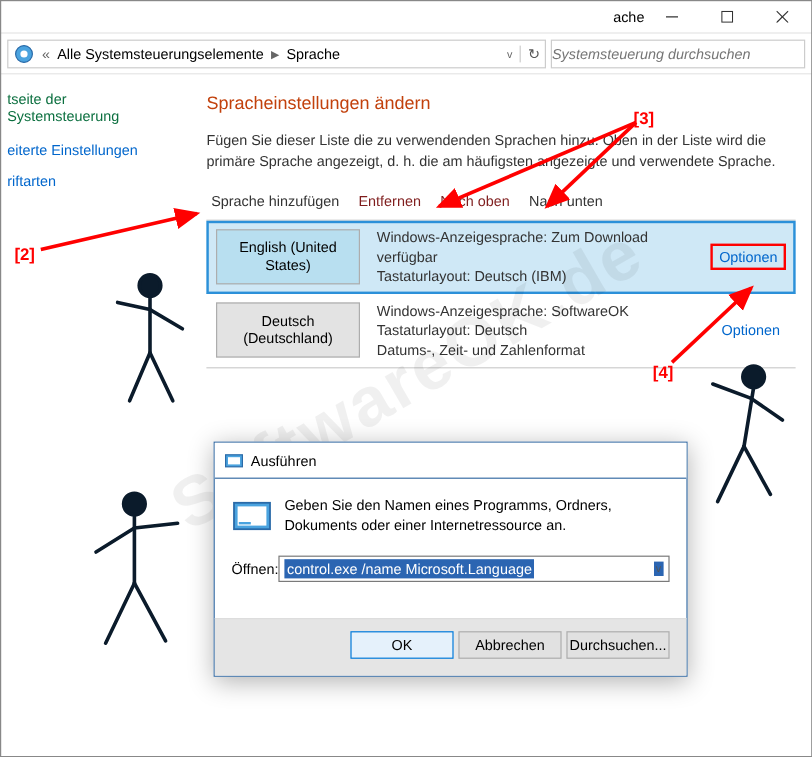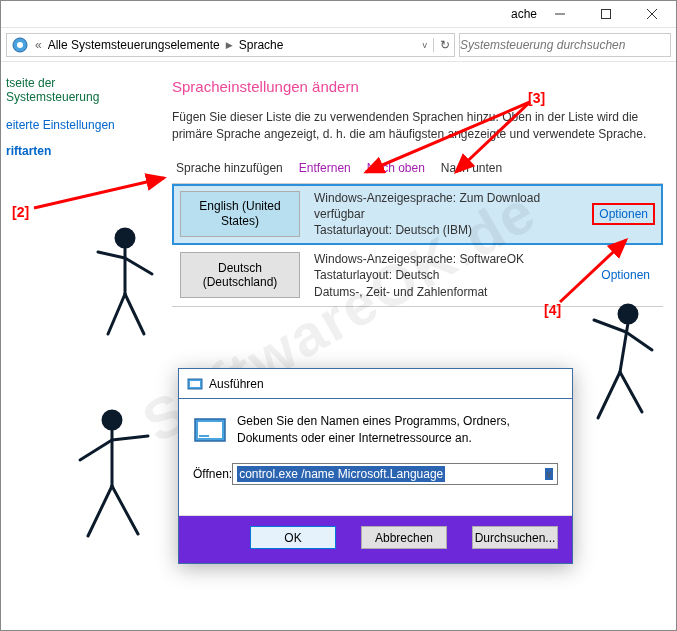--- a/index.html
+++ b/index.html
@@ -22,25 +22,25 @@
 .search input { border: none; outline: none; width: 100%; font-size: 12px; color: #888; font-style: italic; }
 
 
 .content { display: flex; height: calc(100% - 62px); }
 .nav { width: 158px; padding: 14px 6px 6px 6px; }
 .nav .head { color: #0b6f3f; font-size: 12px; margin-bottom: 14px; }
 .nav .link { color: #0066cc; font-size: 12px; margin-bottom: 10px; cursor: pointer; line-height: 1.3; }
 
 
 .main { flex: 1; padding: 16px 14px 0 14px; }
-.main h2 { color: #ec4899; font-weight: normal; font-size: 15px; margin-bottom: 14px; }
+.main h2 { color: #c2410c; font-weight: normal; font-size: 15px; margin-bottom: 14px; }
 .main .desc { color: #333; font-size: 12px; line-height: 1.4; margin-bottom: 18px; }
 .toolbar { display: flex; gap: 16px; font-size: 12px; margin-bottom: 8px; padding-left: 4px; }
 .toolbar .tb { color: #333; cursor: pointer; }
-.toolbar .tb.dis { color: #a21caf; }
+.toolbar .tb.dis { color: #7f1d1d; }
 
 
 .langlist { border-top: 1px solid #ccc; }
 .langrow { display: flex; align-items: center; border-bottom: 1px solid #ccc; padding: 6px 8px; gap: 14px; position: relative; }
 .langrow.sel { background: #cfe8f6; outline: 2px solid #2b90d9; outline-offset: -2px; }
 .langbtn { width: 120px; min-height: 46px; border: 1px solid #adadad; background: #e3e3e3; display: flex; align-items: center; justify-content: center; text-align: center; padding: 4px; font-size: 12px; line-height: 1.2; }
 .langrow.sel .langbtn { background: #b8dff0; }
 .langinfo { font-size: 12px; line-height: 1.35; color: #333; flex: 1; }
 .langopt { color: #0066cc; font-size: 12px; cursor: pointer; padding: 2px 5px; }
 .langopt.boxed { border: 2px solid #ff0000; }
@@ -57,21 +57,21 @@
 .rundlg .runtitle .runicon { width: 16px; height: 16px; }
 .rundlg .runbody { padding: 14px 14px 10px 14px; }
 .rundlg .runmsg { display: flex; gap: 10px; margin-bottom: 16px; }
 .rundlg .runmsg .bigicon { width: 34px; height: 34px; flex-shrink: 0; }
 .rundlg .runmsg .txt { font-size: 12px; line-height: 1.4; }
 .rundlg .runinput { display: flex; align-items: center; margin-bottom: 20px; }
 .rundlg .runinput label { font-size: 12px; }
 .rundlg .runinput .combo { flex: 1; border: 1px solid #7a7a7a; height: 22px; display: flex; align-items: center; padding: 0 4px; background: #fff; }
 .rundlg .runinput .combo span { background: #2b65b2; color: #fff; font-size: 12px; padding: 1px 2px; }
 .rundlg .runinput .combo .cdd { margin-left: auto; font-size: 9px; color: #555; }
-.rundlg .runbtns { display: flex; gap: 25px; justify-content: flex-end; padding: 10px 14px 14px; background: #6d28d9; border-top: 1px solid #ddd; }
+.rundlg .runbtns { display: flex; gap: 4px; justify-content: flex-end; padding: 10px 14px 14px; background: #e5e5e5; border-top: 1px solid #ddd; }
 .rundlg .runbtns button { min-width: 86px; height: 23px; font-size: 12px; border: 1px solid #adadad; background: #e1e1e1; }
 .rundlg .runbtns button.def { border: 1px solid #0078d7; background: #e5f1fb; }
 
 .border-outer { position: absolute; inset: 0; border: 1px solid #888; pointer-events: none; z-index: 100; }
 </style>
 </head>
 <body>
 
 <div class="titlebar">
   <span class="title">ache</span>
@@ -111,21 +111,21 @@
   </div>
   <div class="search">
     <input placeholder="Systemsteuerung durchsuchen" style="">
   </div>
 </div>
 
 <div class="content">
   <div class="nav">
     <div class="head">tseite der Systemsteuerung</div>
     <div class="link">eiterte Einstellungen</div>
-    <div class="link" style="font-weight:bold;">riftarten</div>
+    <div class="link" style="">riftarten</div>
   </div>
 
   <div class="main">
     <h2>Spracheinstellungen ändern</h2>
     <div class="desc">Fügen Sie dieser Liste die zu verwendenden Sprachen hinzu. Oben in der Liste wird die primäre Sprache angezeigt, d. h. die am häufigsten angezeigte und verwendete Sprache.</div>
 
     <div class="toolbar">
       <span class="tb">Sprache hinzufügen</span>
       <span class="tb dis">Entfernen</span>
       <span class="tb dis">Nach oben</span>

